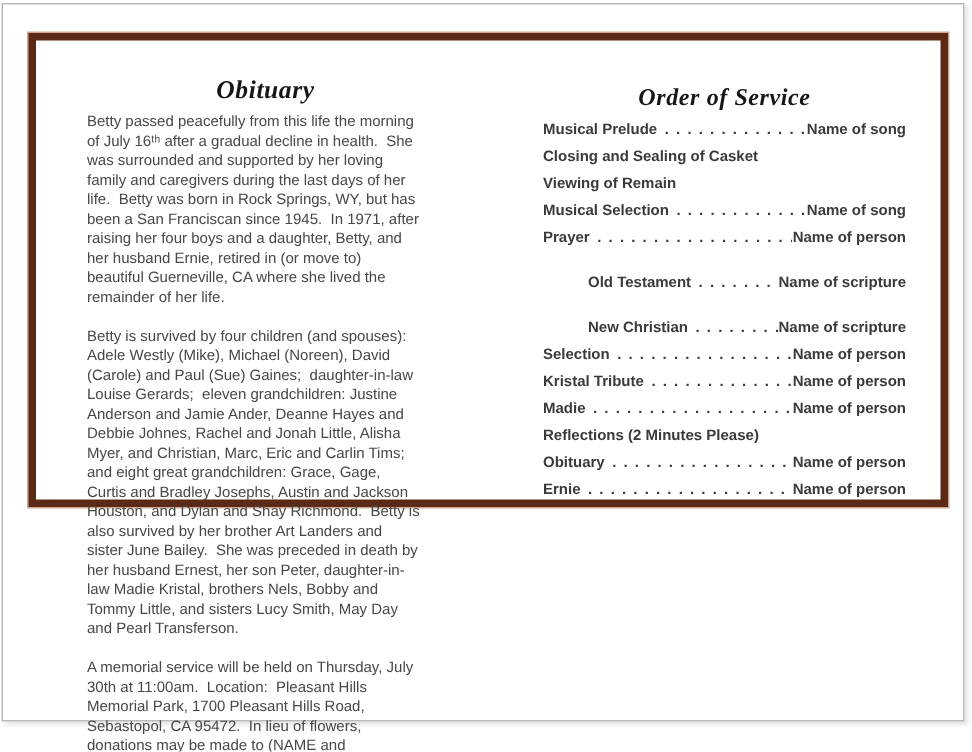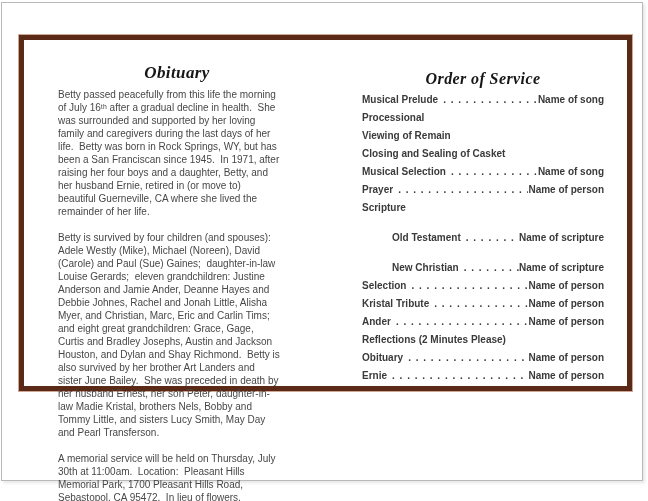--- a/index.html
+++ b/index.html
@@ -8,21 +8,21 @@
     font-family:"Liberation Sans", sans-serif;
     -webkit-font-smoothing:antialiased;
   }
   .canvas{position:relative;width:648px;height:501px;overflow:hidden;}
   .sheet{
     position:absolute;left:1px;top:2px;width:640px;height:477px;
     background:#ffffff;border:1px solid #b9b9b9;
     box-shadow:2px 2px 3px rgba(0,0,0,0.10);
   }
   .frame{
-    position:absolute;left:17px;top:32px;width:613px;height:356px;
+    position:absolute;left:17px;top:19px;width:613px;height:316px;
     box-sizing:border-box;border:5px solid #5a2a16;
     box-shadow:0 0 0 1px rgba(168,95,60,0.55);
   }
   .col{position:absolute;top:0;}
   .col-left{left:34px;width:238px;}
   .col-right{left:338px;width:242px;}
   .panel-title{
     font-family:"Liberation Serif", serif;
     font-style:italic;font-weight:bold;color:#161616;
     text-align:center;letter-spacing:0.4px;
@@ -62,44 +62,36 @@
 
       <section class="col col-right">
         <h1 class="panel-title">Order of Service</h1>
         <div>
             <div class="row">
     <span class="lbl">Musical Prelude</span>
     <span class="leader">. . . . . . . . . . . . . . . . . . . . . . . . . . . . . . . . . . . . . . . . . . . . . . . . . .</span>
     <span class="val">Name of song</span>
   </div>
             <div class="row">
-    <span class="lbl">Processional</span>
+    <span class="lbl">Closing and Sealing of Casket</span>
 
   </div>
             <div class="row">
     <span class="lbl">Viewing of Remain</span>
-
-  </div>
-            <div class="row">
-    <span class="lbl">Closing and Sealing of Casket</span>
 
   </div>
             <div class="row">
     <span class="lbl">Musical Selection</span>
     <span class="leader">. . . . . . . . . . . . . . . . . . . . . . . . . . . . . . . . . . . . . . . . . . . . . . . . . .</span>
     <span class="val">Name of song</span>
   </div>
             <div class="row">
     <span class="lbl">Prayer</span>
     <span class="leader">. . . . . . . . . . . . . . . . . . . . . . . . . . . . . . . . . . . . . . . . . . . . . . . . . .</span>
     <span class="val">Name of person</span>
-  </div>
-            <div class="row">
-    <span class="lbl">Scripture</span>
-
   </div>
             <div class="row sub">
     <span class="lbl">Old Testament</span>
     <span class="leader">. . . . . . . . . . . . . . . . . . . . . . . . . . . . . . . . . . . . . . . . . . . . . . . . . .</span>
     <span class="val">Name of scripture</span>
   </div>
             <div class="row sub">
     <span class="lbl">New Christian</span>
     <span class="leader">. . . . . . . . . . . . . . . . . . . . . . . . . . . . . . . . . . . . . . . . . . . . . . . . . .</span>
     <span class="val">Name of scripture</span>
@@ -108,21 +100,21 @@
     <span class="lbl">Selection</span>
     <span class="leader">. . . . . . . . . . . . . . . . . . . . . . . . . . . . . . . . . . . . . . . . . . . . . . . . . .</span>
     <span class="val">Name of person</span>
   </div>
             <div class="row">
     <span class="lbl">Kristal Tribute</span>
     <span class="leader">. . . . . . . . . . . . . . . . . . . . . . . . . . . . . . . . . . . . . . . . . . . . . . . . . .</span>
     <span class="val">Name of person</span>
   </div>
             <div class="row">
-    <span class="lbl">Ander</span>
+    <span class="lbl">Madie</span>
     <span class="leader">. . . . . . . . . . . . . . . . . . . . . . . . . . . . . . . . . . . . . . . . . . . . . . . . . .</span>
     <span class="val">Name of person</span>
   </div>
             <div class="row">
     <span class="lbl">Reflections (2 Minutes Please)</span>
 
   </div>
             <div class="row">
     <span class="lbl">Obituary</span>
     <span class="leader">. . . . . . . . . . . . . . . . . . . . . . . . . . . . . . . . . . . . . . . . . . . . . . . . . .</span>

